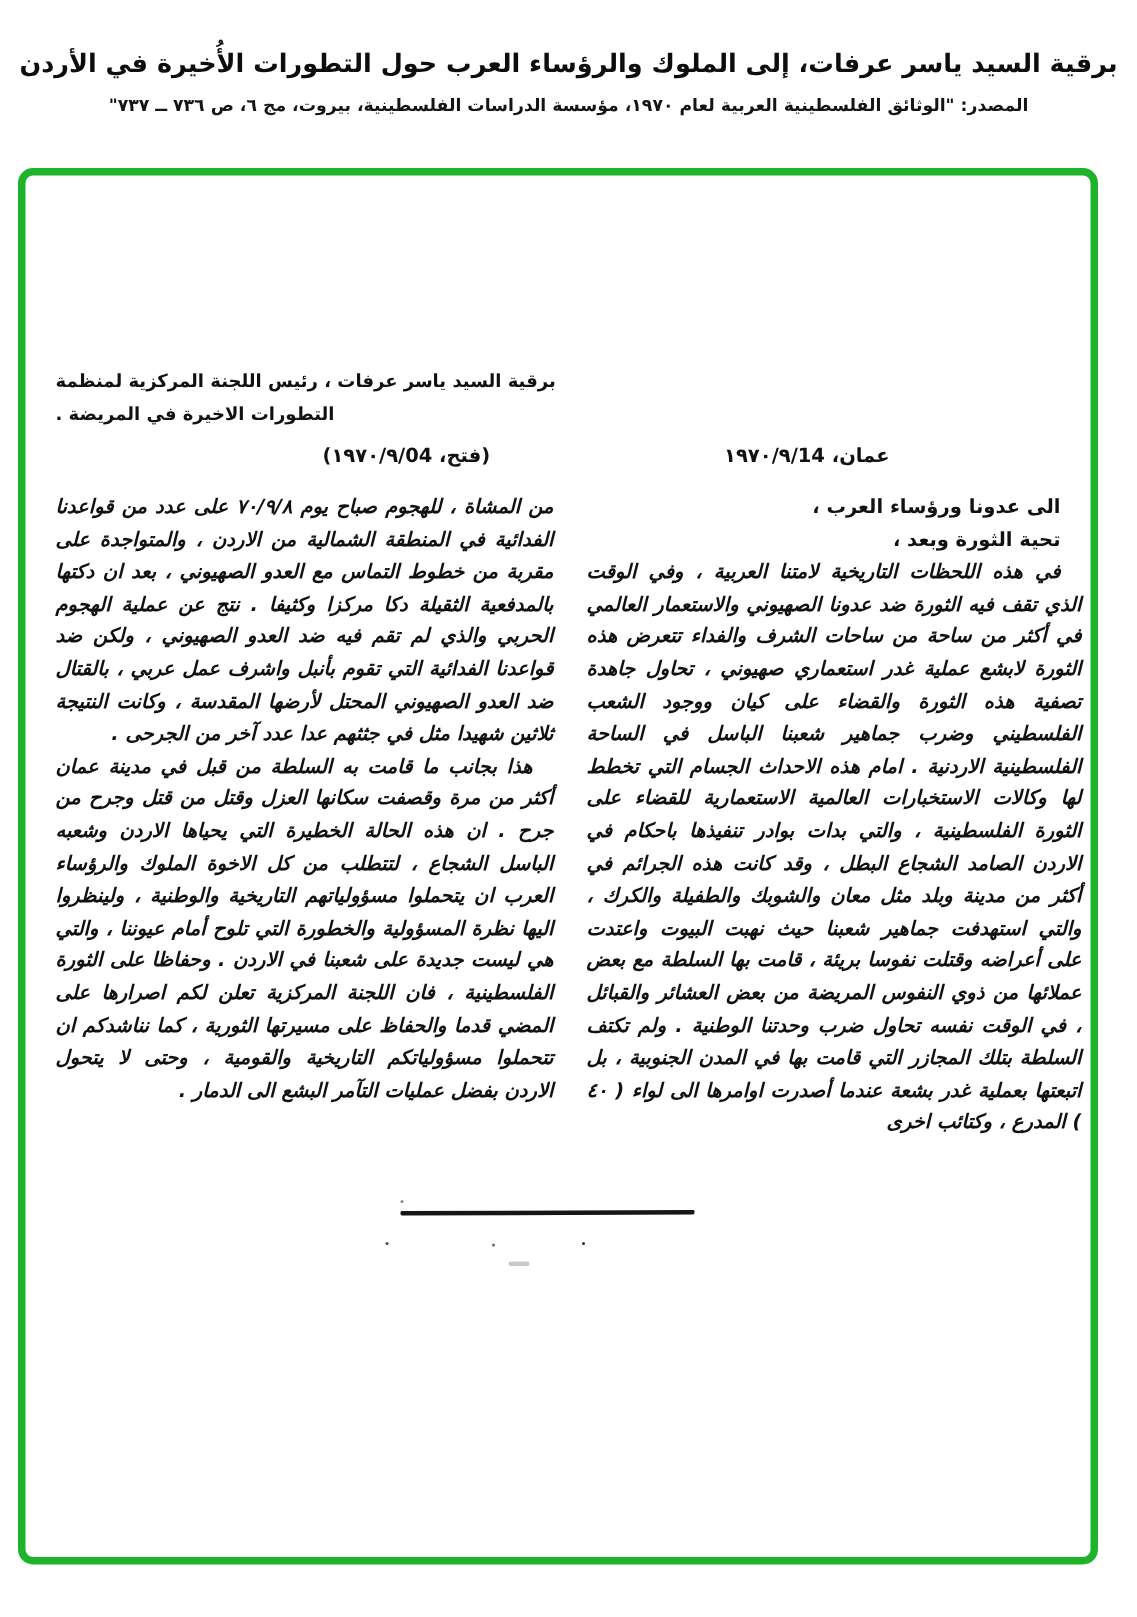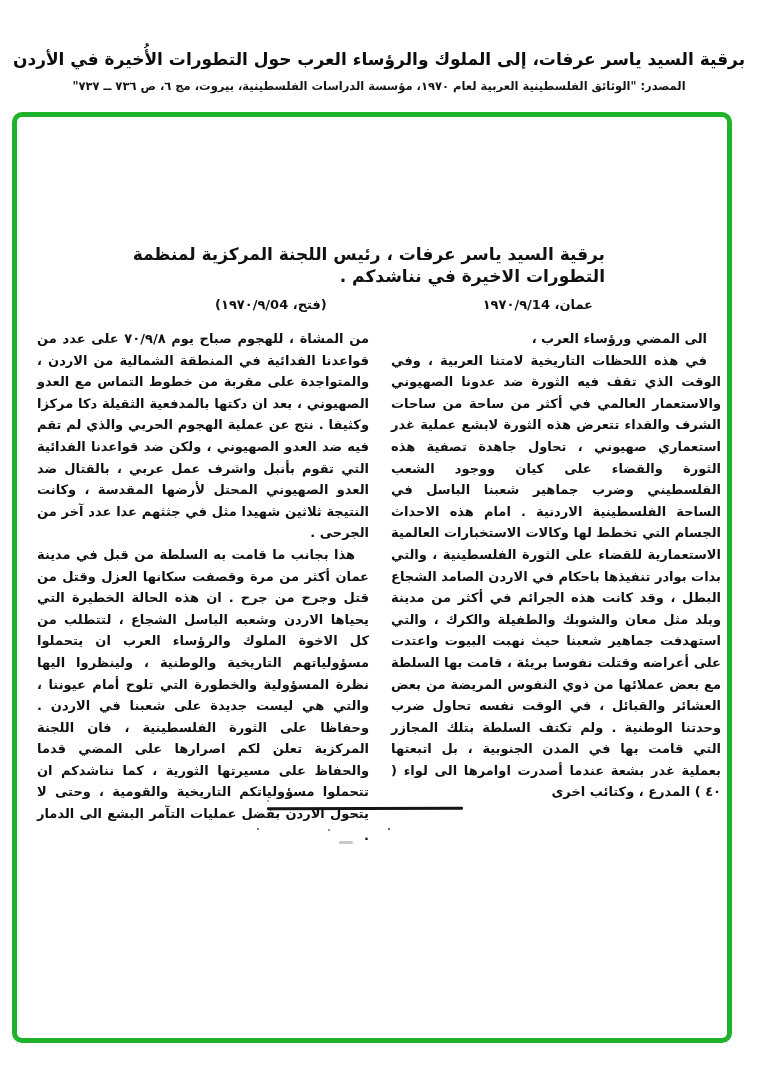--- a/index.html
+++ b/index.html
@@ -10,21 +10,21 @@
     height: 1078px;
     background: #ffffff;
     font-family: "DejaVu Sans", sans-serif;
     color: #111111;
     overflow: hidden;
   }
   
   .page-header {
     direction: rtl;
     text-align: center;
-    padding-top: 46px;
+    padding-top: 30px;
   }
   .page-header .main-title {
     font-size: 17px;
     font-weight: 700;
     line-height: 26px;
     color: #0d0d0d;
   }
   .page-header .source-line {
     margin-top: 7px;
     font-size: 11.5px;
@@ -43,24 +43,24 @@
     background: #ffffff;
   }
   .frame-inner {
     direction: rtl;
     padding: 126px 6px 0 20px;
   }
   
   .telegram-title {
     margin-left: 0;
     margin-right: 116px;
-    font-size: 17px;
+    font-size: 12px;
     font-weight: 700;
     line-height: 22px;
-    text-align: right;
+    text-align: left;
   }
   .telegram-title .t-line { white-space: nowrap; }
   
   .dateline {
     margin-top: 10px;
     display: flex;
     justify-content: space-between;
     align-items: baseline;
     padding-right: 128px;
     padding-left: 178px;
@@ -75,21 +75,21 @@
   }
   .col { 
     font-size: 13px;
     font-weight: 700;
     line-height: 21.6px;
     text-align: justify;
   }
   .col-right { width: 330px; }
   .col-left  { width: 332px; }
   .salutation { padding-right: 14px; text-align: right; }
-  .para { margin: 0; text-indent: 14px; }
+  .para { margin: 0; text-indent: 14px; font-style: italic; }
   .para.no-indent { text-indent: 0; }
   
   .divider-line {
     position: absolute;
     left: 250px;
     top: 690px;
     width: 196px;
     height: 3px;
     background: #161616;
     transform: rotate(-0.2deg);
@@ -121,32 +121,33 @@
   <div class="page-header">
     <div class="main-title">برقية السيد ياسر عرفات، إلى الملوك والرؤساء العرب حول التطورات الأُخيرة في الأردن</div>
     <div class="source-line">المصدر: "الوثائق الفلسطينية العربية لعام ١٩٧٠، مؤسسة الدراسات الفلسطينية، بيروت، مج ٦، ص ٧٣٦ ــ ٧٣٧"</div>
   </div>
 
   <div class="doc-frame" style="border-color: rgb(30, 179, 43);">
     <div class="frame-inner">
 
       <div class="telegram-title">
         <div class="t-line">برقية السيد ياسر عرفات ، رئيس اللجنة المركزية لمنظمة</div>
-        <div class="t-line">التطورات الاخيرة في نناشدكم .</div>
+        <div class="t-line">التطورات الاخيرة في المريضة .</div>
       </div>
 
       <div class="dateline">
         <span>عمان، ١٩٧٠/٩/14</span>
         <span>(فتح، ١٩٧٠/٩/04)</span>
       </div>
 
       <div class="body-columns">
 
         <div class="col col-right">
-          <div class="salutation">الى المضي ورؤساء العرب ،</div>
+          <div class="salutation">الى عدونا ورؤساء العرب ،</div>
+          <div class="salutation">تحية الثورة وبعد ،</div>
           <p class="para">في هذه اللحظات التاريخية لامتنا العربية ، وفي الوقت الذي تقف فيه الثورة ضد عدونا الصهيوني والاستعمار العالمي في أكثر من ساحة من ساحات الشرف والفداء تتعرض هذه الثورة لابشع عملية غدر استعماري صهيوني ، تحاول جاهدة تصفية هذه الثورة والقضاء على كيان ووجود الشعب الفلسطيني وضرب جماهير شعبنا الباسل في الساحة الفلسطينية الاردنية . امام هذه الاحداث الجسام التي تخطط لها وكالات الاستخبارات العالمية الاستعمارية للقضاء على الثورة الفلسطينية ، والتي بدات بوادر تنفيذها باحكام في الاردن الصامد الشجاع البطل ، وقد كانت هذه الجرائم في أكثر من مدينة وبلد مثل معان والشوبك والطفيلة والكرك ، والتي استهدفت جماهير شعبنا حيث نهبت البيوت واعتدت على أعراضه وقتلت نفوسا بريئة ، قامت بها السلطة مع بعض عملائها من ذوي النفوس المريضة من بعض العشائر والقبائل ، في الوقت نفسه تحاول ضرب وحدتنا الوطنية . ولم تكتف السلطة بتلك المجازر التي قامت بها في المدن الجنوبية ، بل اتبعتها بعملية غدر بشعة عندما أصدرت اوامرها الى لواء ( ٤٠ ) المدرع ، وكتائب اخرى</p>
         </div>
 
         <div class="col col-left">
           <p class="para no-indent">من المشاة ، للهجوم صباح يوم ٧٠/٩/٨ على عدد من قواعدنا الفدائية في المنطقة الشمالية من الاردن ، والمتواجدة على مقربة من خطوط التماس مع العدو الصهيوني ، بعد ان دكتها بالمدفعية الثقيلة دكا مركزا وكثيفا . نتج عن عملية الهجوم الحربي والذي لم تقم فيه ضد العدو الصهيوني ، ولكن ضد قواعدنا الفدائية التي تقوم بأنبل واشرف عمل عربي ، بالقتال ضد العدو الصهيوني المحتل لأرضها المقدسة ، وكانت النتيجة ثلاثين شهيدا مثل في جثثهم عدا عدد آخر من الجرحى .</p>
           <p class="para">هذا بجانب ما قامت به السلطة من قبل في مدينة عمان أكثر من مرة وقصفت سكانها العزل وقتل من قتل وجرح من جرح . ان هذه الحالة الخطيرة التي يحياها الاردن وشعبه الباسل الشجاع ، لتتطلب من كل الاخوة الملوك والرؤساء العرب ان يتحملوا مسؤولياتهم التاريخية والوطنية ، ولينظروا اليها نظرة المسؤولية والخطورة التي تلوح أمام عيوننا ، والتي هي ليست جديدة على شعبنا في الاردن . وحفاظا على الثورة الفلسطينية ، فان اللجنة المركزية تعلن لكم اصرارها على المضي قدما والحفاظ على مسيرتها الثورية ، كما نناشدكم ان تتحملوا مسؤولياتكم التاريخية والقومية ، وحتى لا يتحول الاردن بفضل عمليات التآمر البشع الى الدمار .</p>
         </div>
 
       </div>
     </div>

